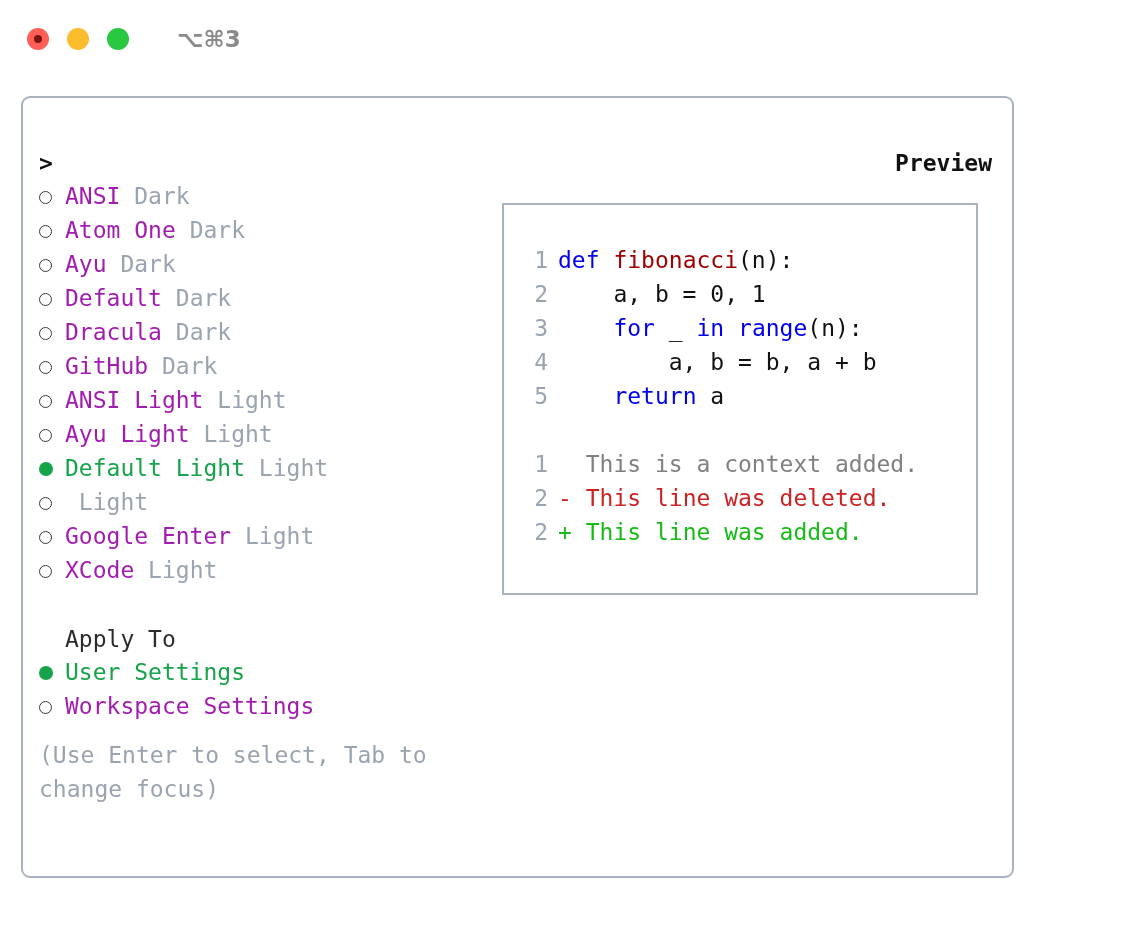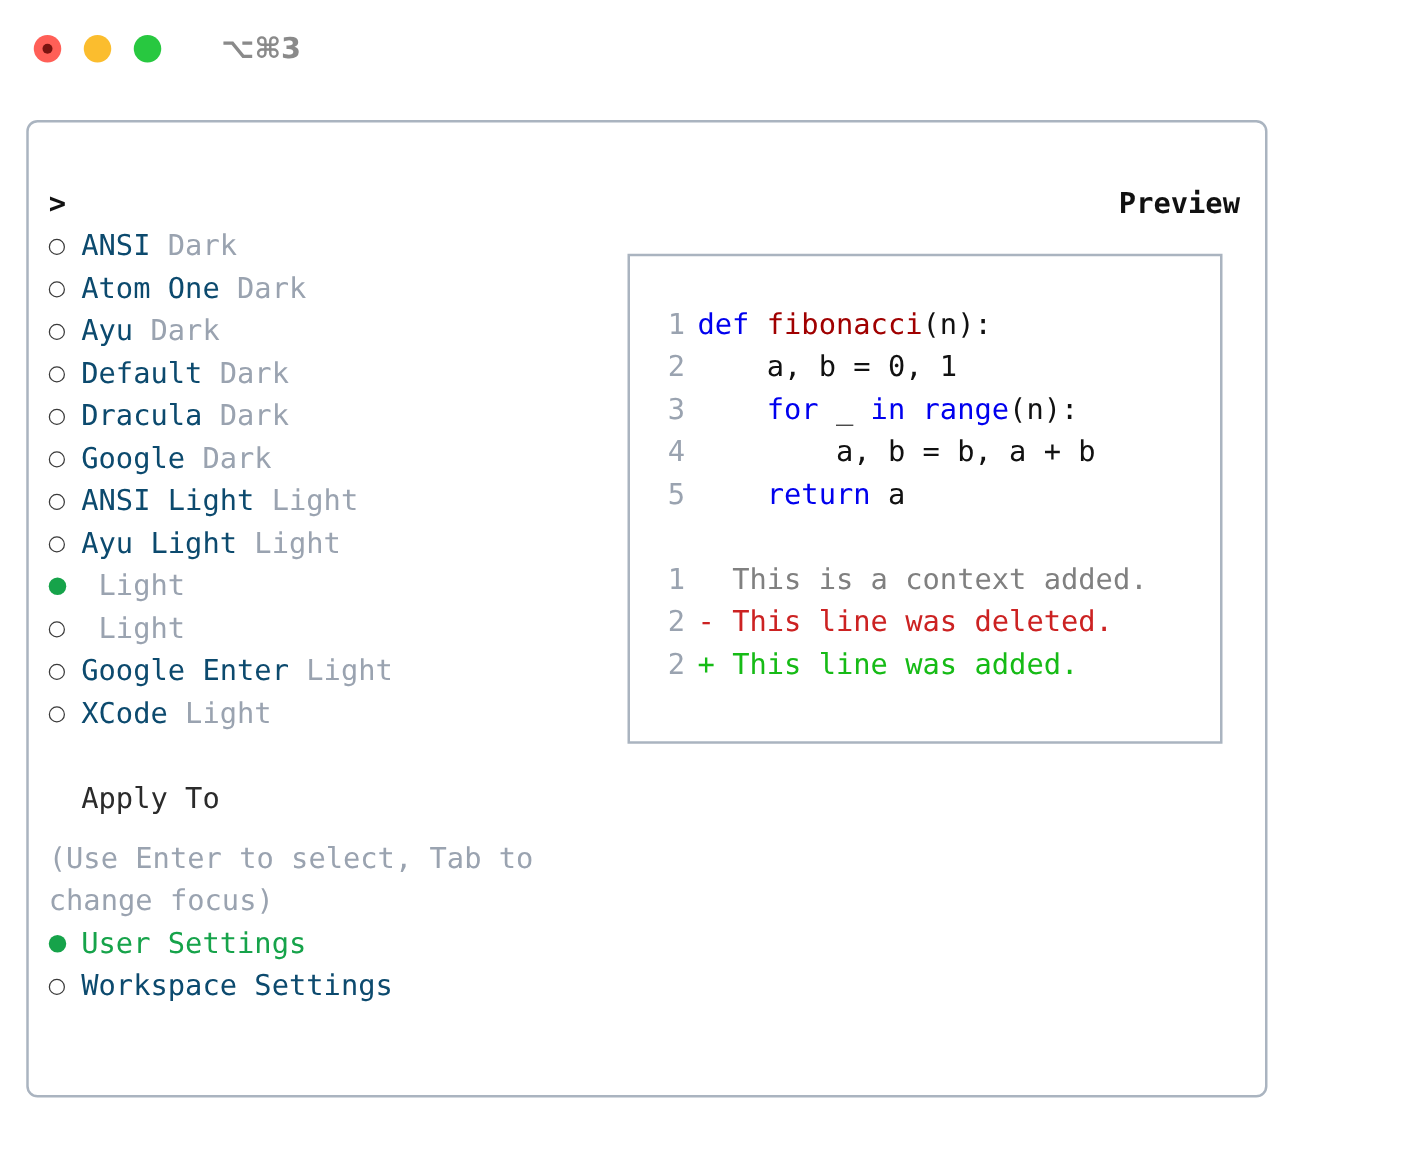--- a/index.html
+++ b/index.html
@@ -125,21 +125,21 @@
     border-radius: 50%;
     background: #16a34a;
     display: block;
   }
   .header-line {
     font-weight: bold;
     color: #111111;
     font-size: 23px;
   }
   .header-line .marker { font-weight: bold; color:#111111; }
-  .label { color: #0c4a6e; }
+  .label { color: #a21caf; }
   .label.sel { color: #16a34a; }
   .suffix { color: #9aa3b0; }
   .spacer { height: 34px; }
   .group-title {
     display: flex;
     align-items: baseline;
     height: 34px;
     font-size: 23px;
     color: #2b2b2b;
     white-space: pre;
@@ -214,42 +214,42 @@
       <div class="list-line header-line">
         <span class="marker">&gt;</span>
       </div>
 
       <div id="theme-items">
           <div class="list-line"><span class="marker-dot"><span class="ring"></span></span><span class="label">ANSI</span><span class="suffix"> Dark</span></div>
           <div class="list-line"><span class="marker-dot"><span class="ring"></span></span><span class="label">Atom One</span><span class="suffix"> Dark</span></div>
           <div class="list-line"><span class="marker-dot"><span class="ring"></span></span><span class="label">Ayu</span><span class="suffix"> Dark</span></div>
           <div class="list-line"><span class="marker-dot"><span class="ring"></span></span><span class="label">Default</span><span class="suffix"> Dark</span></div>
           <div class="list-line"><span class="marker-dot"><span class="ring"></span></span><span class="label">Dracula</span><span class="suffix"> Dark</span></div>
-          <div class="list-line"><span class="marker-dot"><span class="ring"></span></span><span class="label">Google</span><span class="suffix"> Dark</span></div>
+          <div class="list-line"><span class="marker-dot"><span class="ring"></span></span><span class="label">GitHub</span><span class="suffix"> Dark</span></div>
           <div class="list-line"><span class="marker-dot"><span class="ring"></span></span><span class="label">ANSI Light</span><span class="suffix"> Light</span></div>
           <div class="list-line"><span class="marker-dot"><span class="ring"></span></span><span class="label">Ayu Light</span><span class="suffix"> Light</span></div>
-          <div class="list-line"><span class="marker-dot"><span class="filled"></span></span><span class="suffix"> Light</span></div>
+          <div class="list-line"><span class="marker-dot"><span class="filled"></span></span><span class="label sel">Default Light</span><span class="suffix"> Light</span></div>
           <div class="list-line"><span class="marker-dot"><span class="ring"></span></span><span class="suffix"> Light</span></div>
           <div class="list-line"><span class="marker-dot"><span class="ring"></span></span><span class="label">Google Enter</span><span class="suffix"> Light</span></div>
           <div class="list-line"><span class="marker-dot"><span class="ring"></span></span><span class="label">XCode</span><span class="suffix"> Light</span></div>
         </div>
 
       <div class="spacer"></div>
 
       <div class="group-title">
         <span class="marker">&nbsp;</span>
         <span>Apply To</span>
       </div>
 
-      <div id="hint">(Use Enter to select, Tab to change focus)</div>
-
       <div id="apply-items">
           <div class="list-line"><span class="marker-dot"><span class="filled"></span></span><span class="label sel">User Settings</span></div>
           <div class="list-line"><span class="marker-dot"><span class="ring"></span></span><span class="label">Workspace Settings</span></div>
         </div>
+
+      <div id="hint">(Use Enter to select, Tab to change focus)</div>
     </div>
 
     <div id="right-col">
       <div id="preview-title">Preview</div>
       <div id="preview-box">
         <div id="code-lines">
             <div class="code-line"><span class="ln">1</span><span class="tok-kw">def </span><span class="tok-fn">fibonacci</span><span class="tok-pl">(n):</span></div>
             <div class="code-line"><span class="ln">2</span><span class="tok-pl">    a, b = 0, 1</span></div>
             <div class="code-line"><span class="ln">3</span><span class="tok-pl">    </span><span class="tok-kw">for</span><span class="tok-pl"> _ </span><span class="tok-kw">in</span><span class="tok-pl"> </span><span class="tok-kw">range</span><span class="tok-pl">(n):</span></div>
             <div class="code-line"><span class="ln">4</span><span class="tok-pl">        a, b = b, a + b</span></div>

